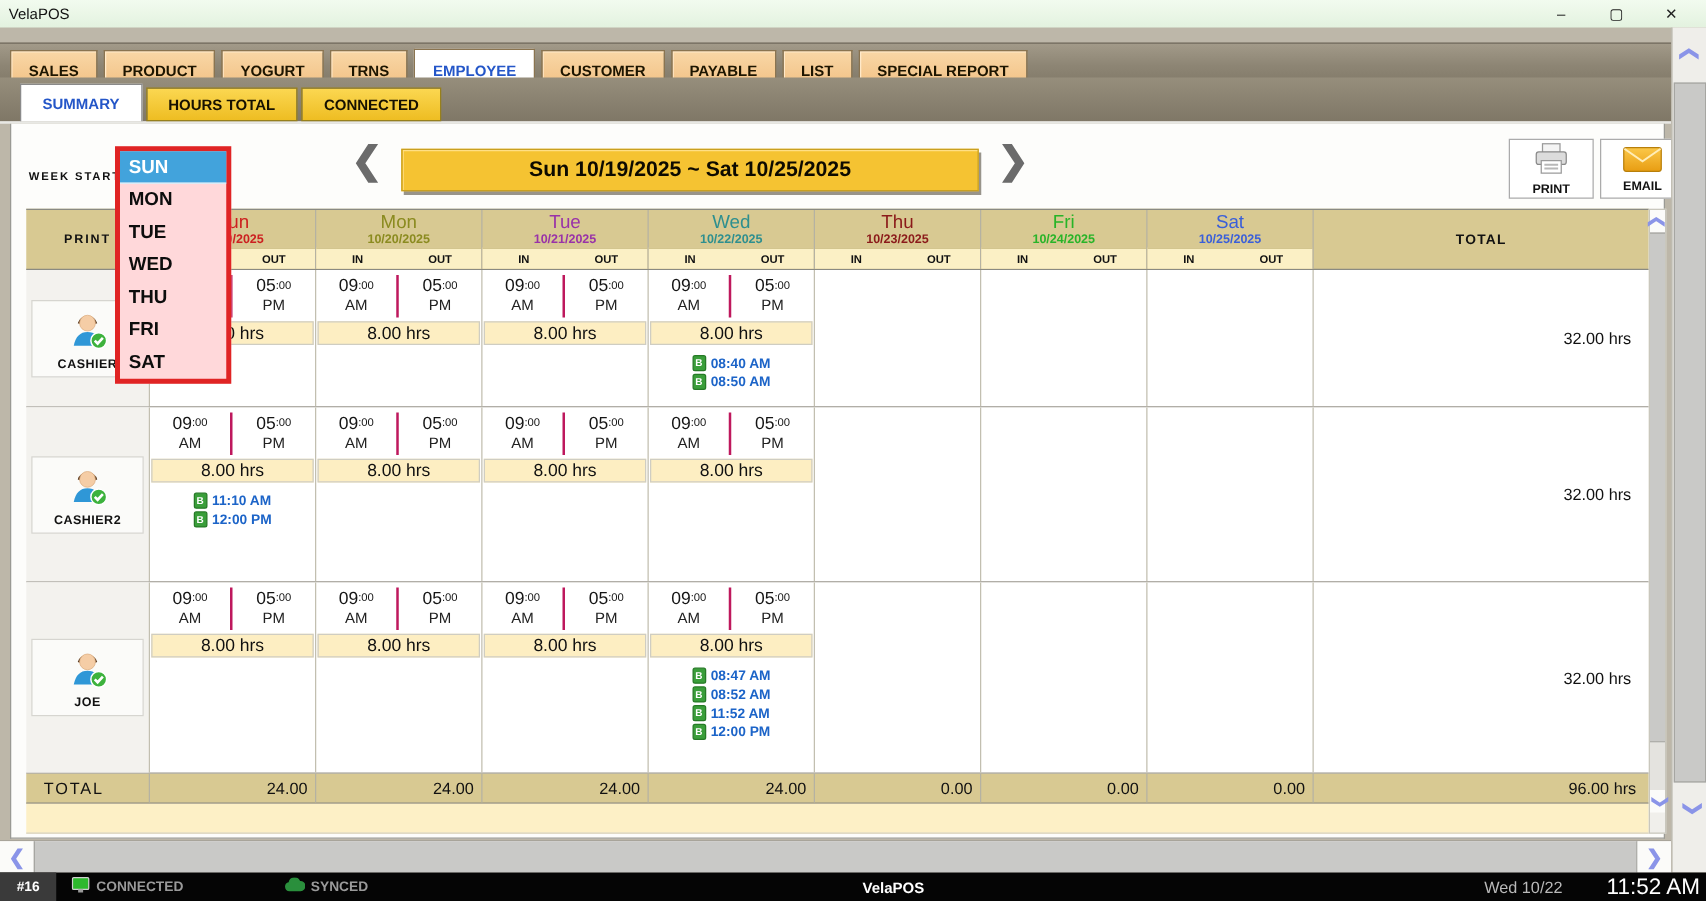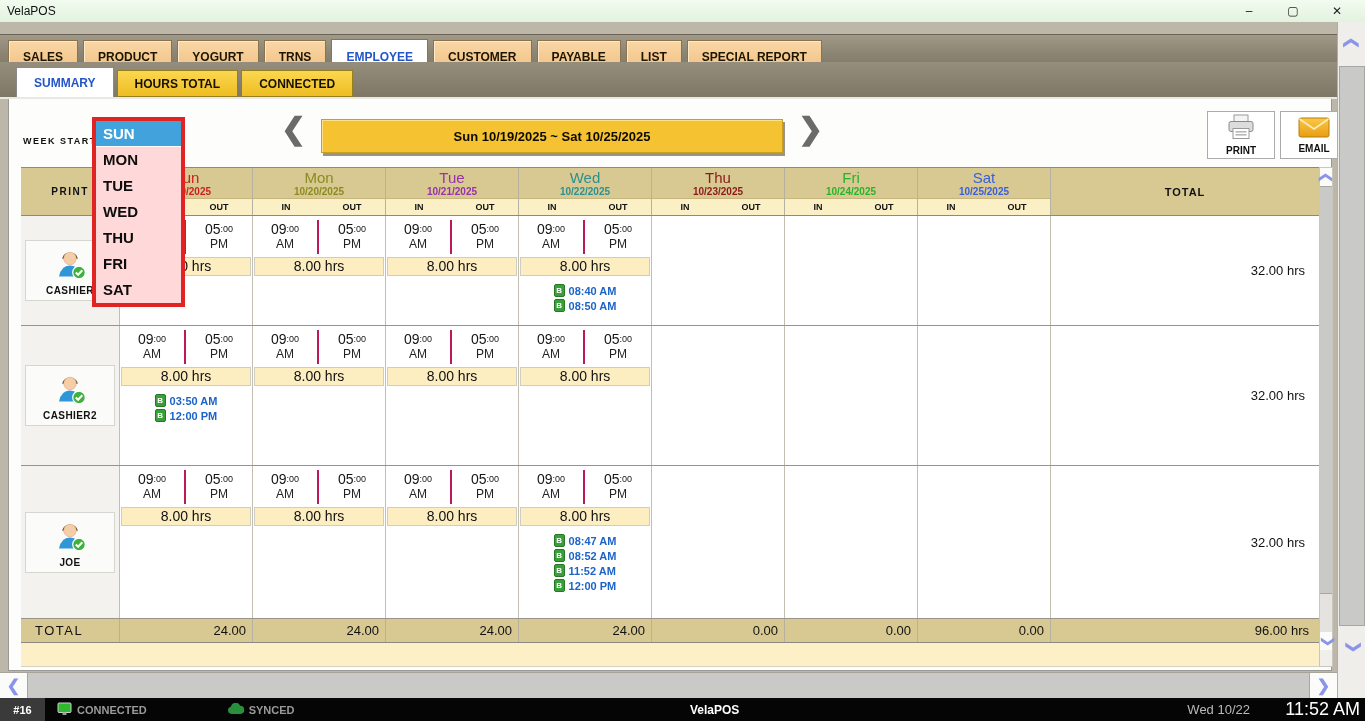--- a/index.html
+++ b/index.html
@@ -52,21 +52,21 @@
     background:#ffd8da; z-index:60; }
   .dd-item { height:26px; line-height:26px; padding-left:7px; font-size:15px; font-weight:bold;
     color:#0d0d0d; cursor:default; }
   .dd-item.selected { background:#42a3dc; color:#fff; border-bottom:1px solid #fff; }
 
   .nav-arrow { position:absolute; top:10px; font-size:30px; font-weight:bold; color:#6b6b6b;
     cursor:default; line-height:40px; }
   .nav-prev { left:272px; } .nav-next { left:789px; }
   .banner { position:absolute; left:312px; top:20px; width:462px; height:34px;
     background:#f5c332; border:1px solid #c9a020; box-shadow:2px 3px 0 #98948a, inset 1px 1px 0 #ffdf85;
-    display:flex; align-items:center; justify-content:center; font-size:13px; font-weight:bold; color:#0d0a00; }
+    display:flex; align-items:center; justify-content:center; font-size:17px; font-weight:bold; color:#0d0a00; }
 
   .tool-btn { position:absolute; top:12px; width:68px; height:48px; background:#fff;
     border:1px solid #ababab; display:flex; flex-direction:column; align-items:center;
     justify-content:center; gap:1px; cursor:default; }
   .print-btn { left:1198px; } .email-btn { left:1271px; }
   .tool-btn .lbl { font-size:10px; font-weight:bold; color:#111; }
 
   
   .table-area { position:absolute; left:12px; top:68px; width:1312px; }
   .grid { width:1298px; }
@@ -384,21 +384,21 @@
             <div class="day-cell">
               <div class="times">
                 <div class="tcell tin"><span class="hh">09<span class="mm">:00</span></span><span class="ap">AM</span></div>
                 <div class="tcell"><span class="hh">05<span class="mm">:00</span></span><span class="ap">PM</span></div>
               </div>
               <div class="hrs">8.00 hrs</div>
               <div class="breaks">
                 <div class="breaks-inner">
                   <div class="break-line">
                     <span class="bicon">B</span>
-                    <span class="btime">03:50 AM</span>
+                    <span class="btime">11:10 AM</span>
                   </div>
                   <div class="break-line">
                     <span class="bicon">B</span>
                     <span class="btime">12:00 PM</span>
                   </div>
                 </div>
               </div>
             </div>
             <div class="day-cell">
               <div class="times">

